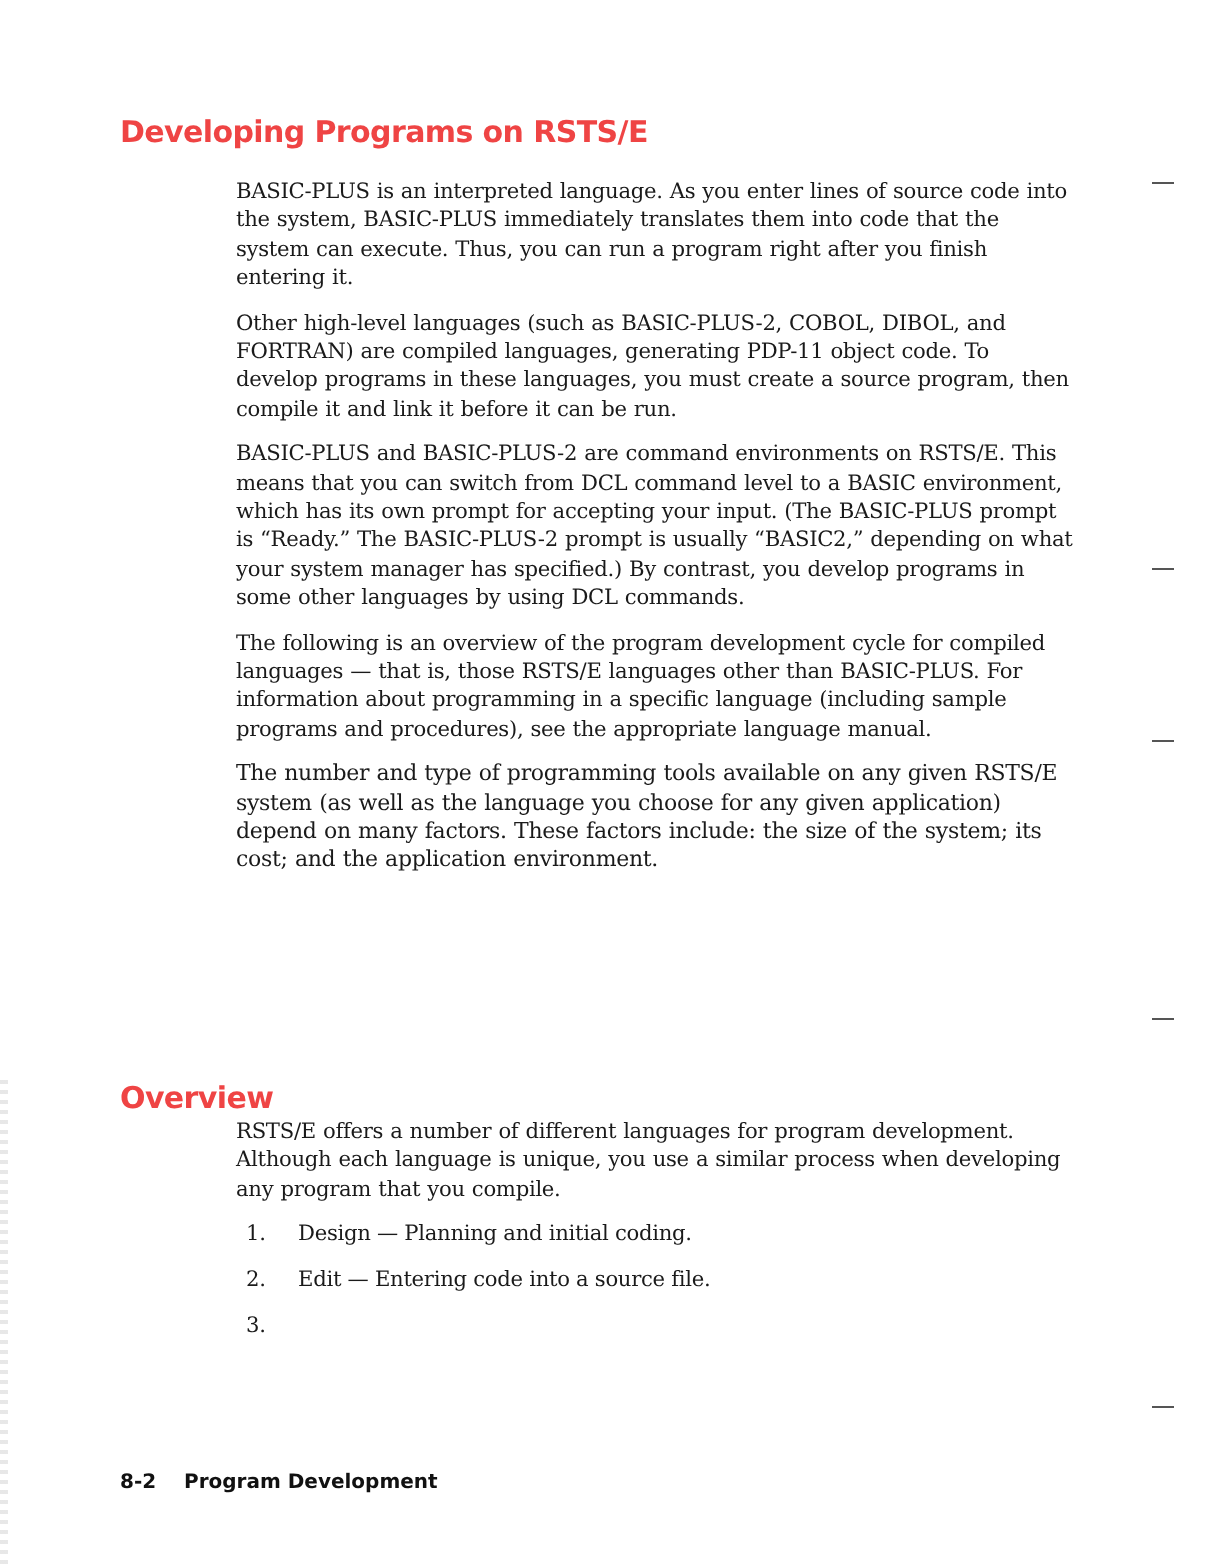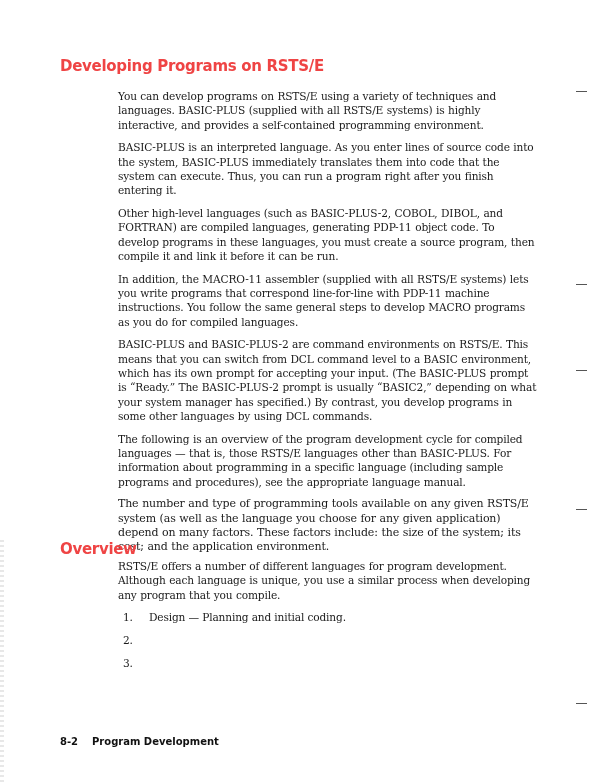--- a/index.html
+++ b/index.html
@@ -20,40 +20,39 @@
           background: repeating-linear-gradient(to bottom, #d8d8d8 0 2px, #ffffff 2px 5px); opacity: 0.6; }
 </style>
 </head>
 <body>
 
 <div class="edge"></div>
 
 <h1 class="h1" style="top:57px;">Developing Programs on RSTS/E</h1>
 
 <div class="body-col" style="top:89px;">
-  <p class="para">You can develop programs on RSTS/E using a variety of techniques and languages. BASIC-PLUS (supplied with all RSTS/E systems) is highly interactive, and provides a self-contained programming environment.</p>
   <p class="para">BASIC-PLUS is an interpreted language. As you enter lines of source code into the system, BASIC-PLUS immediately translates them into code that the system can execute. Thus, you can run a program right after you finish entering it.</p>
   <p class="para">Other high-level languages (such as BASIC-PLUS-2, COBOL, DIBOL, and FORTRAN) are compiled languages, generating PDP-11 object code. To develop programs in these languages, you must create a source program, then compile it and link it before it can be run.</p>
-  <p class="para">In addition, the MACRO-11 assembler (supplied with all RSTS/E systems) lets you write programs that correspond line-for-line with PDP-11 machine instructions. You follow the same general steps to develop MACRO programs as you do for compiled languages.</p>
   <p class="para">BASIC-PLUS and BASIC-PLUS-2 are command environments on RSTS/E. This means that you can switch from DCL command level to a BASIC environment, which has its own prompt for accepting your input. (The BASIC-PLUS prompt is “Ready.” The BASIC-PLUS-2 prompt is usually “BASIC2,” depending on what your system manager has specified.) By contrast, you develop programs in some other languages by using DCL commands.</p>
   <p class="para">The following is an overview of the program development cycle for compiled languages — that is, those RSTS/E languages other than BASIC-PLUS. For information about programming in a specific language (including sample programs and procedures), see the appropriate language manual.</p>
   <p class="para" style="font-size:11px;">The number and type of programming tools available on any given RSTS/E system (as well as the language you choose for any given application) depend on many factors. These factors include: the size of the system; its cost; and the application environment.</p>
 </div>
 
 <h1 class="h1" style="top:540px;">Overview</h1>
 
 <div class="body-col" style="top:559px;">
   <p class="para">RSTS/E offers a number of different languages for program development. Although each language is unique, you use a similar process when developing any program that you compile.</p>
   <ol class="steps">
     <li class="step">
       <span class="step-num">1.</span>
       <span>Design — Planning and initial coding.</span>
     </li>
     <li class="step">
       <span class="step-num">2.</span>
+      <span>Edit — Entering code into a source file.</span>
     </li>
     <li class="step">
       <span class="step-num">3.</span>
     </li>
   </ol>
 </div>
 
 <div class="mark" style="top:91px;"></div>
 <div class="mark" style="top:284px;"></div>
 <div class="mark" style="top:370px;"></div>

